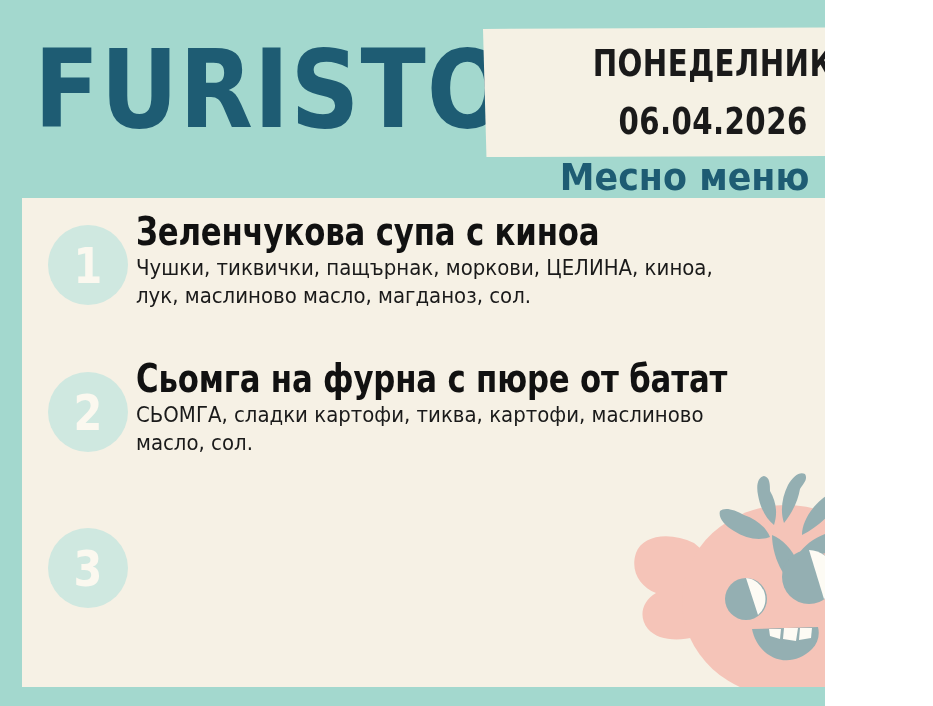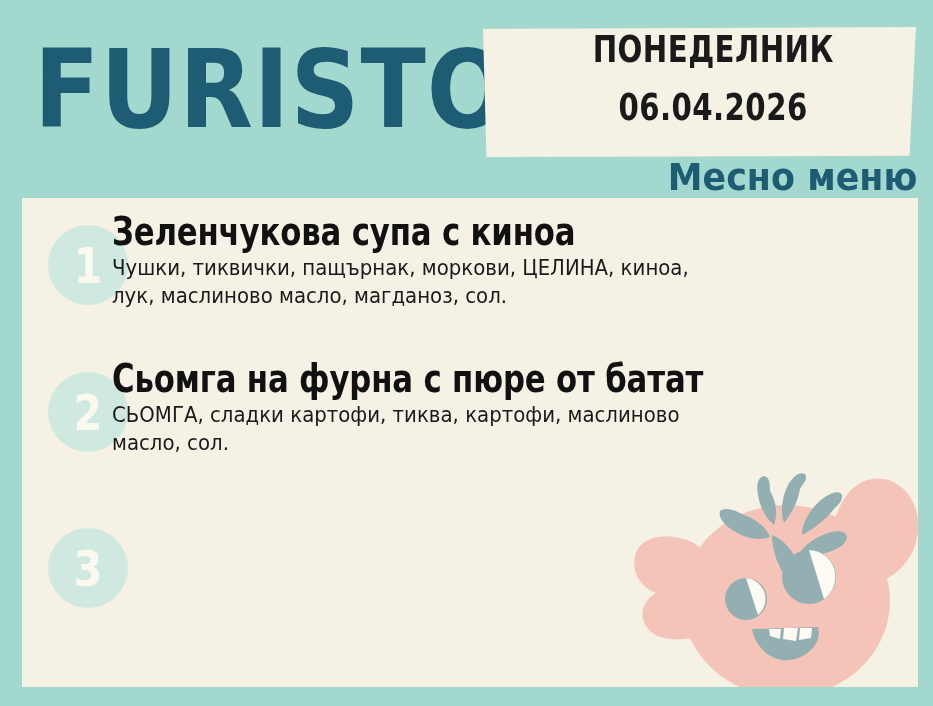--- a/index.html
+++ b/index.html
@@ -8,21 +8,21 @@
   }
   body {
     width: 933px;
     height: 706px;
     overflow: hidden;
     font-family: "DejaVu Sans", "Liberation Sans", sans-serif;
   }
 
   #poster {
     position: relative;
-    width: 933px;
+    width: 825px;
     height: 706px;
     background: #a3d8ce;
     overflow: hidden;
   }
 
   
   .brand-logo {
     position: absolute;
     left: 34px;
     top: 35px;
@@ -50,20 +50,21 @@
   }
   .date-card-inner {
     position: absolute;
     left: 0;
     top: 0;
     width: 100%;
     height: 100%;
     display: flex;
     flex-direction: column;
     align-items: center;
+    justify-content: center;
     gap: 14px;
     padding-left: 28px;
     box-sizing: border-box;
   }
   .date-weekday,
   .date-value {
     color: #1a1a1a;
     font-family: "DejaVu Sans", "Liberation Sans", sans-serif;
     font-weight: bold;
     font-size: 34px;
@@ -140,21 +141,21 @@
   .badge-num {
     color: #fbf8ef;
     font-family: "DejaVu Sans", "Liberation Sans", sans-serif;
     font-weight: bold;
     font-size: 46px;
     line-height: 46px;
     transform: scaleX(0.9) scaleY(1.1);
   }
 
   .item-body {
-    margin-left: 64px;
+    margin-left: 88px;
     position: relative;
   }
   .item-title {
     color: #111111;
     font-family: "DejaVu Sans", "Liberation Sans", sans-serif;
     font-weight: bold;
     font-size: 35px;
     line-height: 44px;
     letter-spacing: -0.2px;
     transform: scaleX(0.88) scaleY(1.12);

